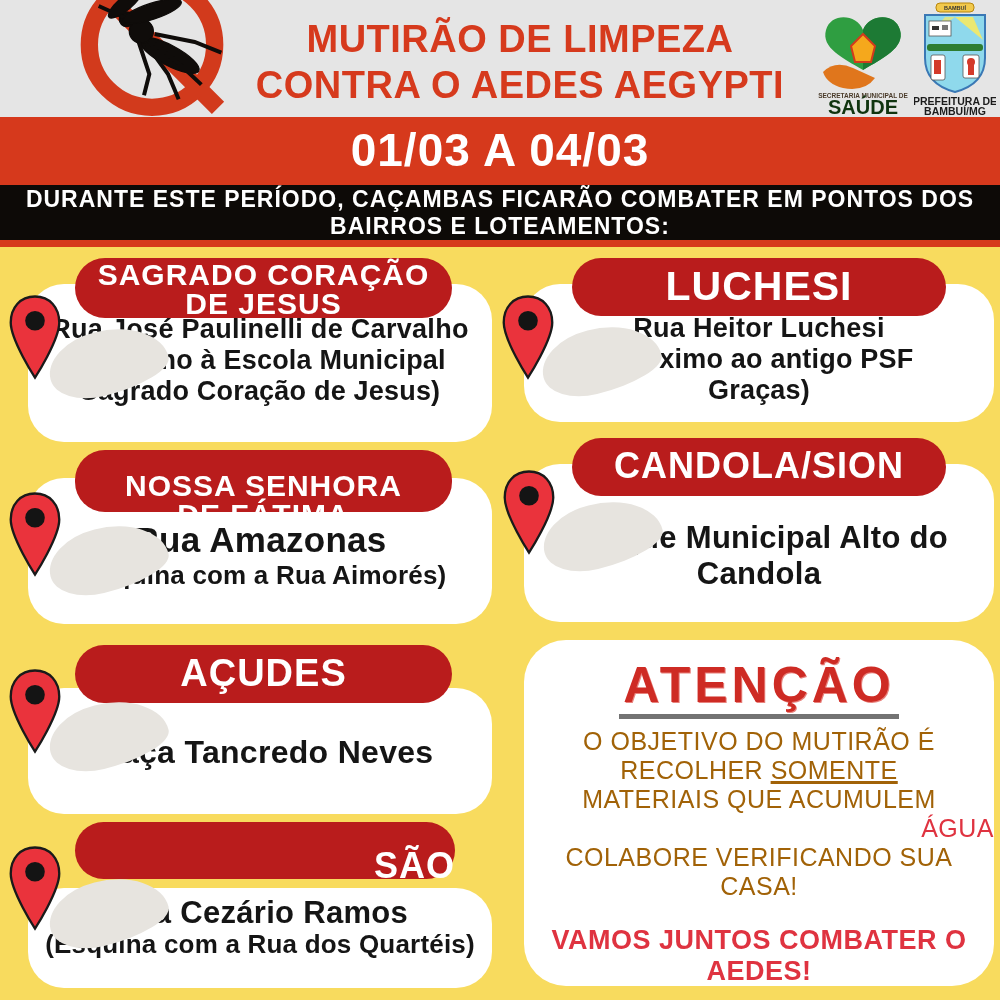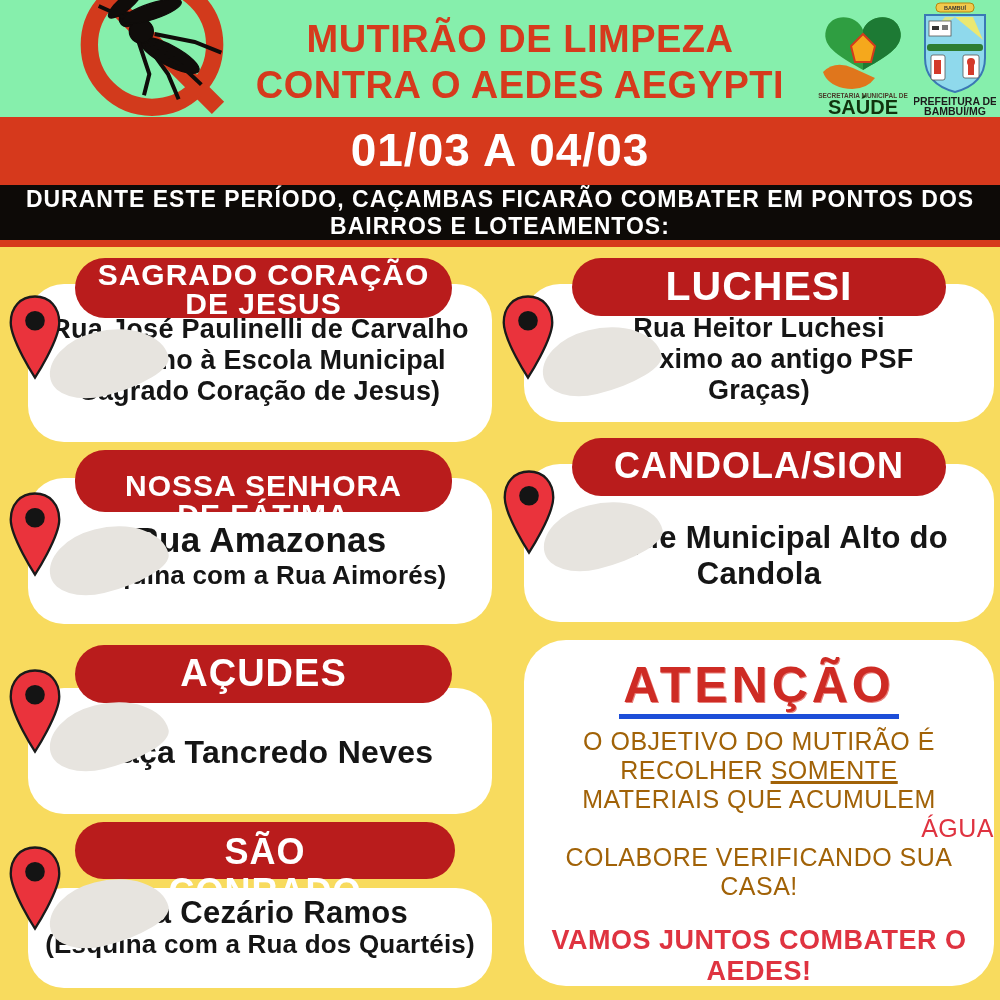--- a/index.html
+++ b/index.html
@@ -1,21 +1,21 @@
 <!DOCTYPE html>
 <html><head>
 <meta charset="utf-8">
 <style>
   html,body{margin:0;padding:0;}
   .poster{
     position:relative;width:1000px;height:1000px;overflow:hidden;
     font-family:"Liberation Sans","DejaVu Sans",sans-serif;background:#ffffff;
   }
   
-  .header{position:absolute;left:0;top:0;width:1000px;height:117px;background:#86efac;}
+  .header{position:absolute;left:0;top:0;width:1000px;height:117px;background:#e5e5e5;}
   .nosign{position:absolute;left:72px;top:-38px;width:160px;height:160px;}
   .title{position:absolute;left:240px;top:16px;width:560px;text-align:center;
          color:#d63a1d;font-weight:800;font-size:38px;line-height:46px;letter-spacing:.5px;}
   .logo-saude{position:absolute;left:813px;top:6px;width:100px;height:110px;}
   .logo-pref{position:absolute;left:914px;top:2px;width:82px;height:114px;}
   
   .date-banner{position:absolute;left:0;top:117px;width:1000px;height:68px;background:#d6391c;
                color:#fff;font-weight:800;font-size:46px;line-height:66px;text-align:center;letter-spacing:1px;}
   .info-banner{position:absolute;left:0;top:185px;width:1000px;height:55px;background:#0d0a07;
                color:#fff;font-weight:800;font-size:23px;line-height:27px;text-align:center;
@@ -30,21 +30,21 @@
   .pill{position:absolute;background:#b91c1c;border-radius:30px;z-index:2;color:#ffffff;
         font-weight:800;text-align:center;letter-spacing:1px;box-sizing:border-box;}
   .pill-line{display:block;}
   .swoosh{position:absolute;width:120px;height:64px;background:#e7e4df;z-index:3;
           border-radius:45% 55% 60% 40% / 55% 65% 35% 45%;transform:rotate(-14deg);}
   .pin{position:absolute;width:56px;height:92px;z-index:4;}
   
   .attention{position:absolute;left:524px;top:640px;width:470px;height:346px;background:#fff;
              border-radius:42px;z-index:1;text-align:center;box-sizing:border-box;padding-top:18px;}
   .att-head{display:inline-block;color:#ce2b24;font-weight:800;font-size:50px;line-height:54px;
-            letter-spacing:4px;border-bottom:5px solid #1d4ed8;padding:0 4px 2px;margin-bottom:8px;
+            letter-spacing:4px;border-bottom:5px solid #737373;padding:0 4px 2px;margin-bottom:8px;
             text-shadow:1px 1px 0 #e8837e;}
   .att-line{color:#a16207;font-weight:400;font-size:25px;line-height:29px;letter-spacing:.5px;}
   .att-red{color:#df3340;font-weight:400;font-size:25px;line-height:29px;letter-spacing:.5px;text-align:right;}
   .att-wrap{max-width:400px;margin:0 auto;}
   .underl{text-decoration:underline;text-decoration-thickness:3px;}
   .att-cta{color:#df3340;font-weight:800;font-size:27px;line-height:31px;letter-spacing:.5px;
            max-width:420px;margin:24px auto 0;}
 </style>
 </head>
 <body>
@@ -149,21 +149,21 @@
   <div class="pill" style="left:75px;top:645px;width:377px;height:58px;font-size:38px;line-height:56px;">
     <span class="pill-line">AÇUDES</span>
     <span class="pill-line"></span>
   </div>
   <div class="swoosh" style="left:48px;top:703px;"></div>
   <svg class="pin" style="left:7px;top:666px;" viewBox="0 0 60 95">
     <path d="M30 3 C14 3 4 15 4 31 C4 50 30 90 30 90 C30 90 56 50 56 31 C56 15 46 3 30 3 Z" fill="#ea333c" stroke="#1a1a1a" stroke-width="2.5"></path>
     <circle cx="30" cy="29" r="10.5" fill="#141414"></circle>
   </svg>
 
-  <div class="pill" style="left:75px;top:822px;width:380px;height:57px;font-size:36px;line-height:40px;padding-top:10px;z-index:1;">
+  <div class="pill" style="left:75px;top:822px;width:380px;height:57px;font-size:36px;line-height:40px;padding-top:24px;z-index:1;text-align:right;">
     <span class="pill-line">SÃO</span>
     <span class="pill-line">CONRADO</span>
   </div>
   <div class="white-card" style="left:28px;top:888px;width:464px;height:100px;padding:8px 14px 0;z-index:2;">
     <div class="addr" style="font-size:31px;line-height:34px;">Rua Cezário Ramos</div>
     <div class="detail" style="font-size:26px;line-height:29px;">(Esquina com a Rua dos Quartéis)</div>
   </div>
   <div class="swoosh" style="left:48px;top:880px;"></div>
   <svg class="pin" style="left:7px;top:843px;" viewBox="0 0 60 95">
     <path d="M30 3 C14 3 4 15 4 31 C4 50 30 90 30 90 C30 90 56 50 56 31 C56 15 46 3 30 3 Z" fill="#ea333c" stroke="#1a1a1a" stroke-width="2.5"></path>

